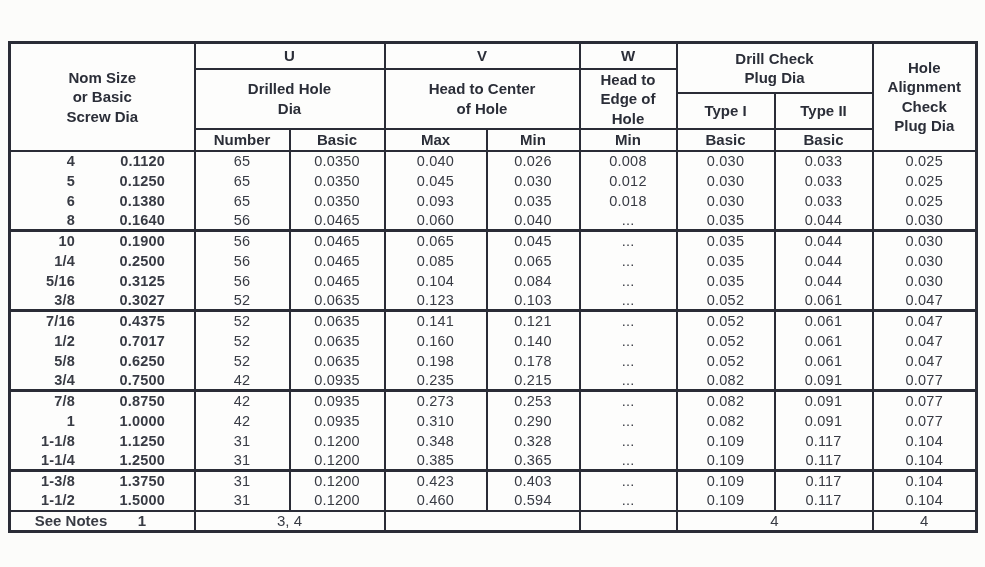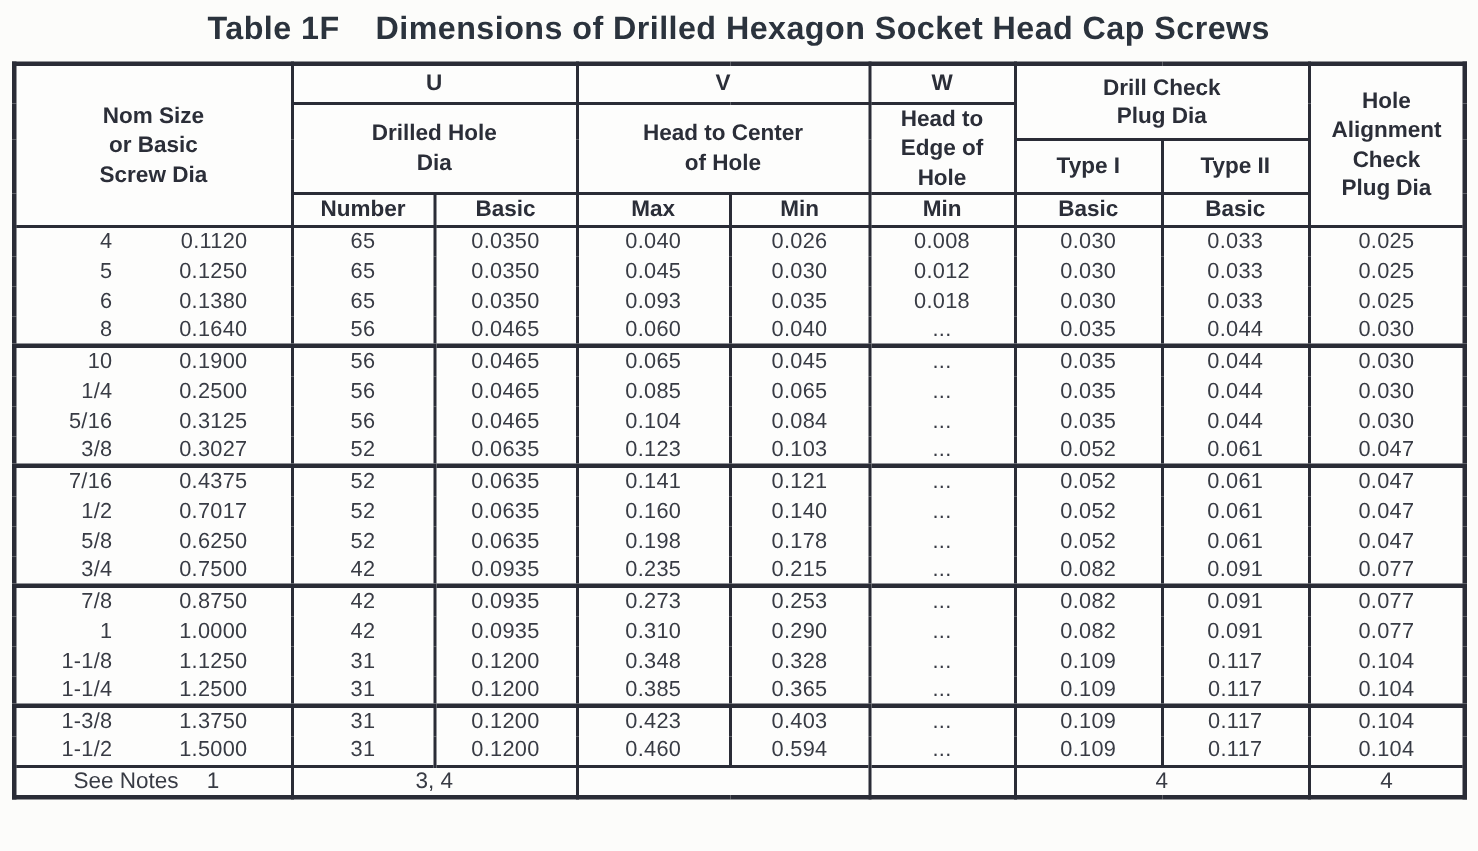--- a/index.html
+++ b/index.html
@@ -58,40 +58,37 @@
     font-size: 14.5px;
     color: var(--data-ink);
     height: 20px;
     border-top: none;
     border-bottom: none;
     letter-spacing: 0.2px;
   }
   tbody tr.group-start td { border-top: 3px solid var(--line); }
 
   
-  td.c-nom, tfoot td.c-nom { text-align: left; padding-left: 6px; }
+  td.c-nom, tfoot td.c-nom { text-align: left; padding-left: 6px; font-weight: bold; }
   .nom-val { display: inline-block; width: 58px; text-align: right; }
   .dia-val { display: inline-block; width: 90px; text-align: right; }
 
   tfoot td {
     font-size: 15px;
     color: var(--data-ink);
     height: 21px;
   }
-  .fnotes { display: inline-block; width: 102px; text-align: right; padding-left: 6px; }
+  .fnotes { display: inline-block; width: 102px; text-align: center; padding-left: 6px; }
   .fone   { display: inline-block; width: 46px; text-align: center; }
 </style>
 </head>
 <body>
 
 <div class="page">
 
-  <div class="title">
-    <span class="title-prefix">Table 1F</span><span>Dimensions of Drilled Hexagon Socket Head Cap Screws</span>
-  </div>
 
   <table class="dim-table">
     <colgroup>
       <col style="width:185px">
       <col style="width:95px">
         <col style="width:95px">
       <col style="width:102px">
         <col style="width:93px">
       <col style="width:97px">
       <col style="width:98px">

